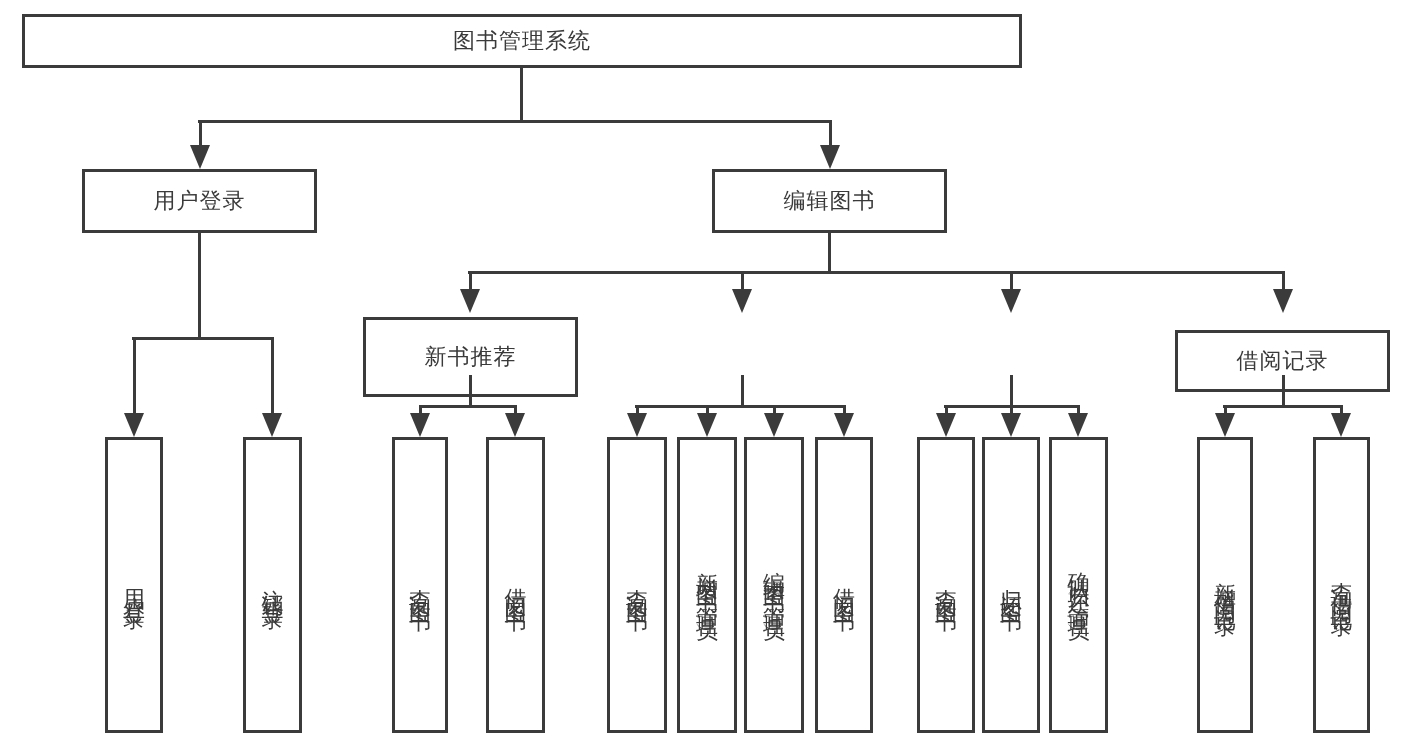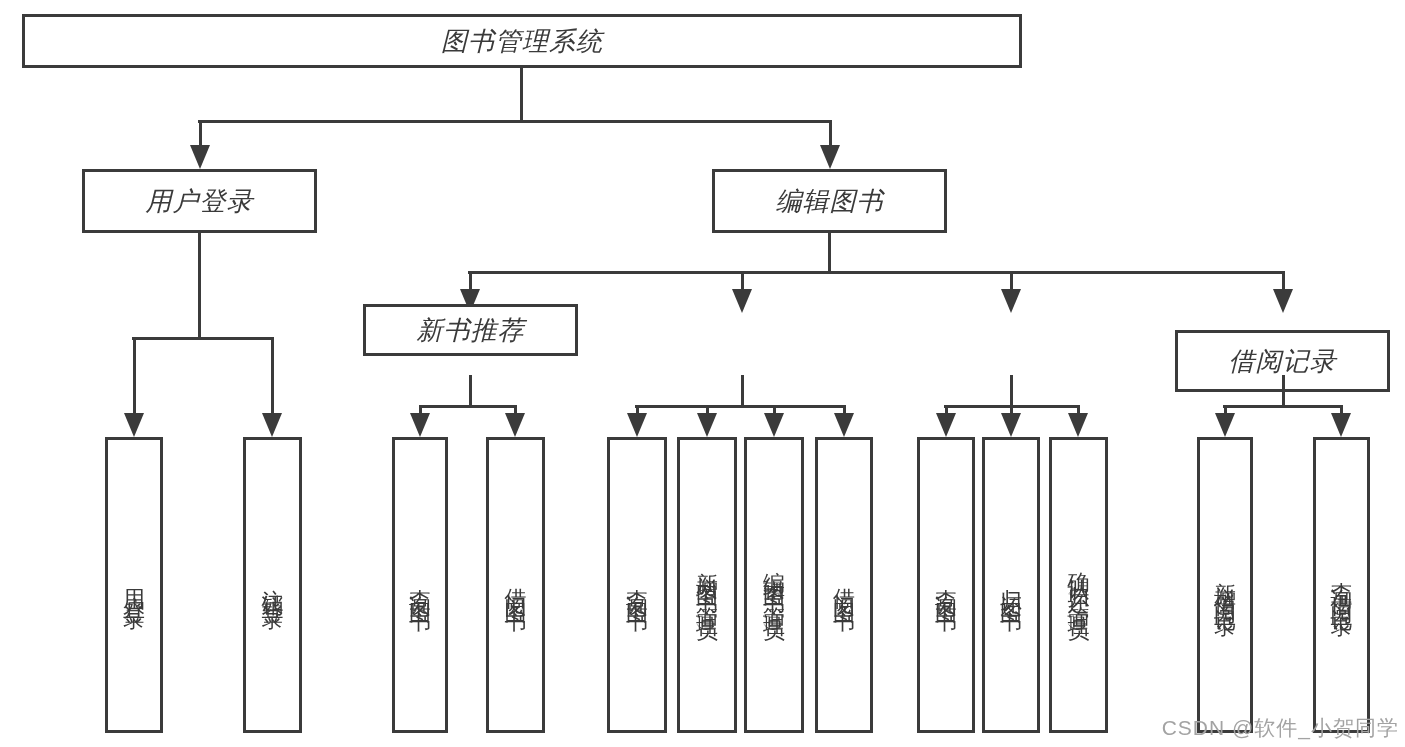--- a/index.html
+++ b/index.html
@@ -5,21 +5,21 @@
   html,body{margin:0;padding:0;background:#ffffff;}
   .stage{
     position:relative;width:1405px;height:747px;background:#ffffff;overflow:hidden;
     font-family:"Liberation Sans","DejaVu Sans",sans-serif;color:#3a3a3a;
   }
   
   .hbox,.vbox{
     position:absolute;box-sizing:border-box;background:#ffffff;
     border:3px solid #3b3b3b;display:flex;align-items:center;justify-content:center;
   }
-  .hbox{font-size:26px;letter-spacing:1px;white-space:nowrap;font-style:italic;}
+  .hbox{font-size:22px;letter-spacing:1px;white-space:nowrap;}
   .vbox{
     font-size:22px;
     writing-mode:vertical-lr;text-orientation:upright;
     letter-spacing:7px;line-height:1;
   }
   
   .vl{position:absolute;width:3px;background:#3b3b3b;}
   .hl{position:absolute;height:3px;background:#3b3b3b;}
   .tri{
     position:absolute;width:0;height:0;
@@ -59,21 +59,21 @@
   <div class="hl" style="left:468px;top:271px;width:817px"></div>
   <div class="vl" style="left:469px;top:271px;height:22px"></div>
   <div class="tri" style="left:460px;top:289px"></div>
   <div class="vl" style="left:741px;top:271px;height:22px"></div>
   <div class="tri" style="left:732px;top:289px"></div>
   <div class="vl" style="left:1010px;top:271px;height:22px"></div>
   <div class="tri" style="left:1001px;top:289px"></div>
   <div class="vl" style="left:1282px;top:271px;height:22px"></div>
   <div class="tri" style="left:1273px;top:289px"></div>
 
-  <div class="hbox" style="left:363px;top:304px;width:215px;height:52px">新书推荐</div>
+  <div class="hbox" style="left:363px;top:317px;width:215px;height:80px">新书推荐</div>
   <div class="hbox" style="left:1175px;top:330px;width:215px;height:62px">借阅记录</div>
 
   <div class="vl" style="left:469px;top:375px;height:33px"></div>
   <div class="hl" style="left:419px;top:405px;width:98px"></div>
   <div class="vl" style="left:419px;top:405px;height:14px"></div>
   <div class="tri" style="left:410px;top:413px"></div>
   <div class="vl" style="left:514px;top:405px;height:14px"></div>
   <div class="tri" style="left:505px;top:413px"></div>
 
   <div class="vl" style="left:741px;top:375px;height:33px"></div>
@@ -114,14 +114,13 @@
   <div class="vbox" style="left:744px;top:437px;width:60px;height:296px">编辑图书（管理员）</div>
   <div class="vbox" style="left:815px;top:437px;width:58px;height:296px">借阅图书</div>
 
   <div class="vbox" style="left:917px;top:437px;width:58px;height:296px">查询图书</div>
   <div class="vbox" style="left:982px;top:437px;width:58px;height:296px">归还图书</div>
   <div class="vbox" style="left:1049px;top:437px;width:59px;height:296px">确认归还（管理员）</div>
 
   <div class="vbox" style="left:1197px;top:437px;width:56px;height:296px">新增借阅记录</div>
   <div class="vbox" style="left:1313px;top:437px;width:57px;height:296px">查询借阅记录</div>
 
-  <div class="watermark">CSDN @软件_小贺同学</div>
 </div>
 
 </body></html>

